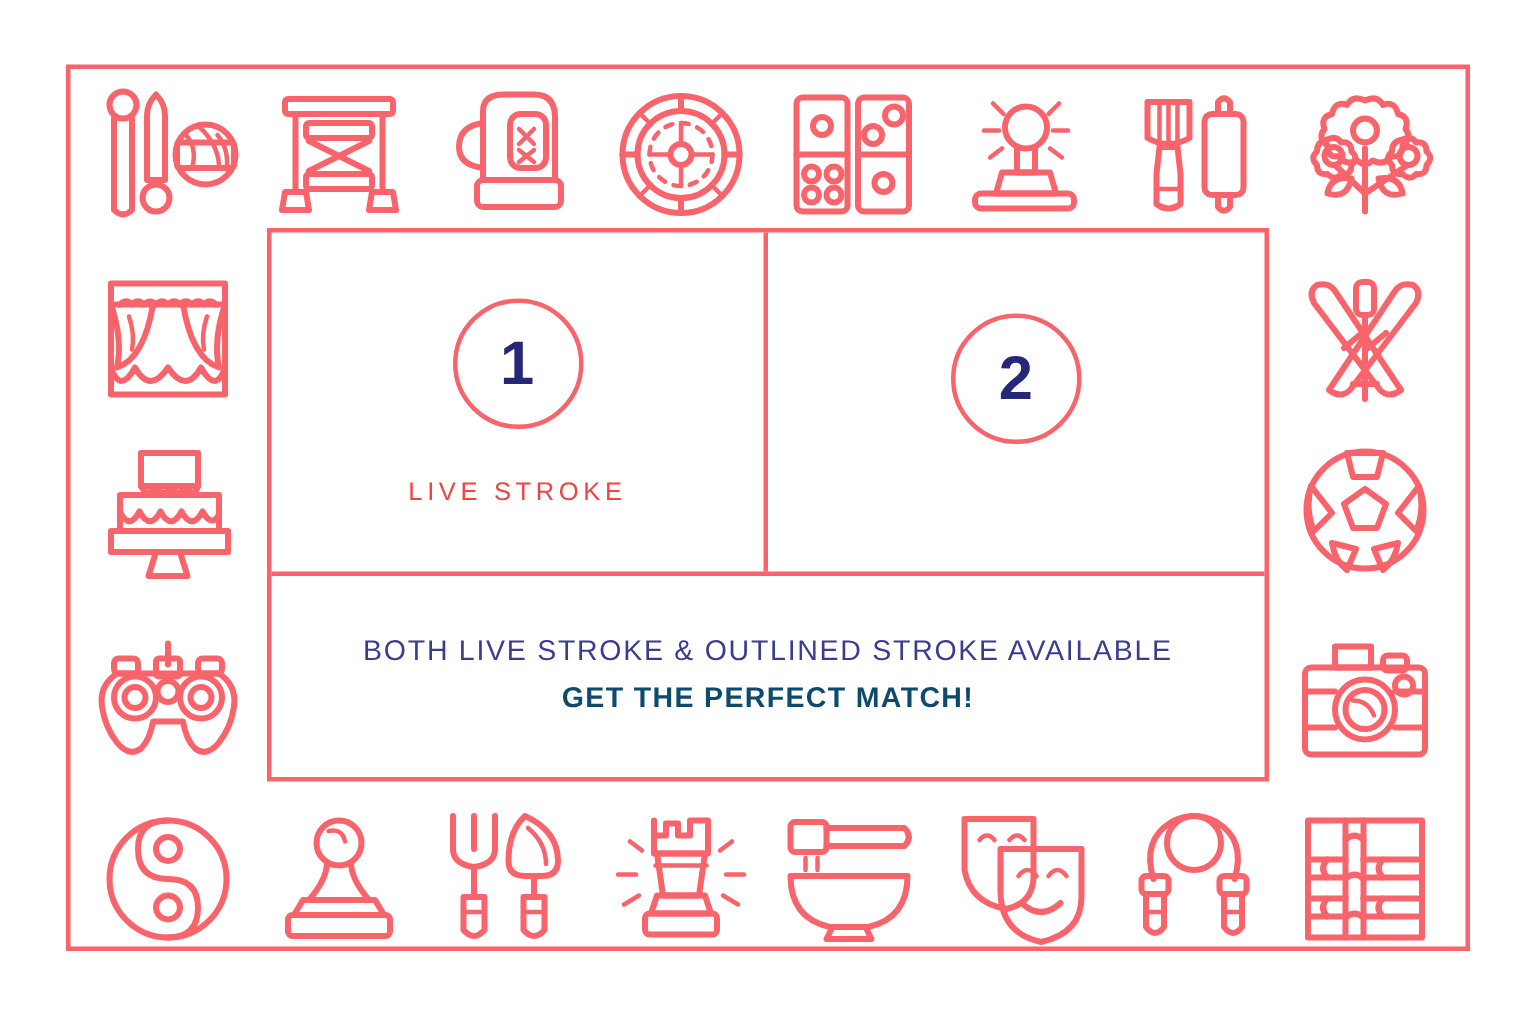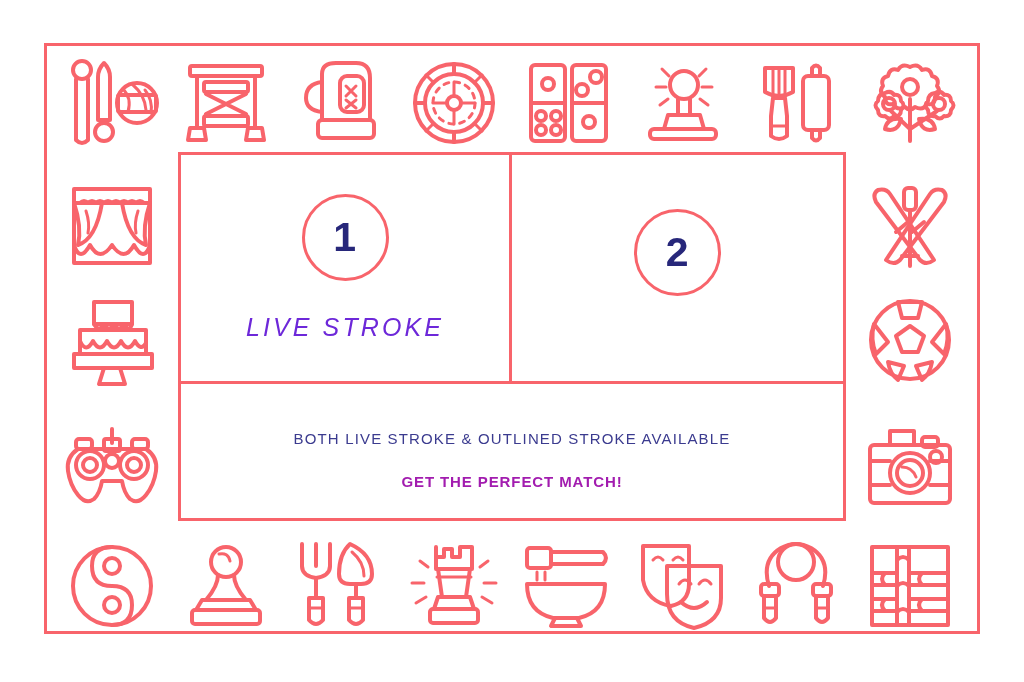--- a/index.html
+++ b/index.html
@@ -105,27 +105,26 @@
     margin-bottom: 32px;
   }
   .num-badge span {
     font-size: 41px;
     font-weight: 700;
     color: #27277a;
     line-height: 1;
     letter-spacing: 0.5px;
   }
   .panel-label {
-    font-size: 25px;
+    font-size: 17px;
     font-weight: 300;
-    color: #6d28d9;
+    color: #ef4444;
     letter-spacing: 3.1px;
     text-transform: uppercase;
     white-space: nowrap;
-    font-style: italic;
   }
   #panel-divider {
     position: absolute;
     left: 0;
     right: 0;
     top: 226px;
     height: 3px;
     background: #f8646b;
   }
   #panel-bottom-row {
@@ -134,31 +133,30 @@
     right: 0;
     top: 229px;
     bottom: 0;
     display: flex;
     flex-direction: column;
     align-items: center;
     justify-content: center;
     text-align: center;
   }
   .blurb-line {
-    font-size: 15px;
+    font-size: 19px;
     font-weight: 300;
     color: #3b3b8f;
     letter-spacing: 1.15px;
     line-height: 1.63;
     white-space: nowrap;
-    margin-top: 19px;
   }
   .blurb-line.bold {
     font-weight: 700;
-    color: #a21caf;
+    color: #0c4a6e;
     letter-spacing: 0.9px;
   }
 </style>
 </head>
 <body>
 
 <div id="stage">
 
   <div id="outer-frame"></div>
 

